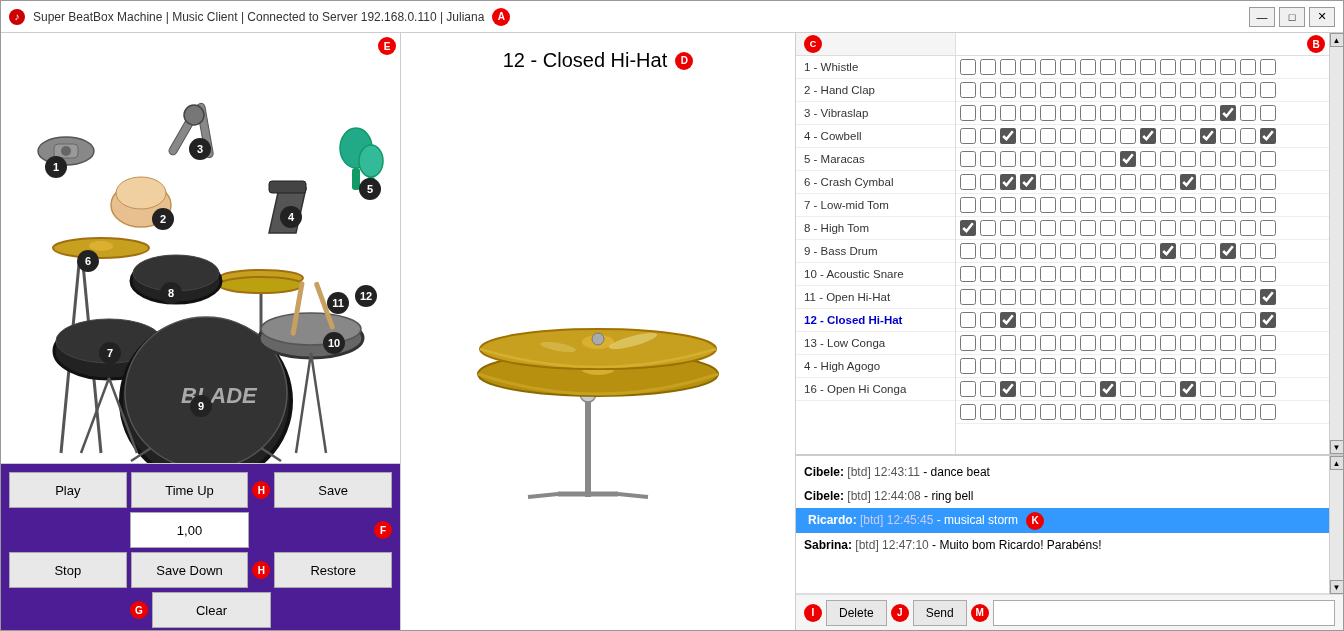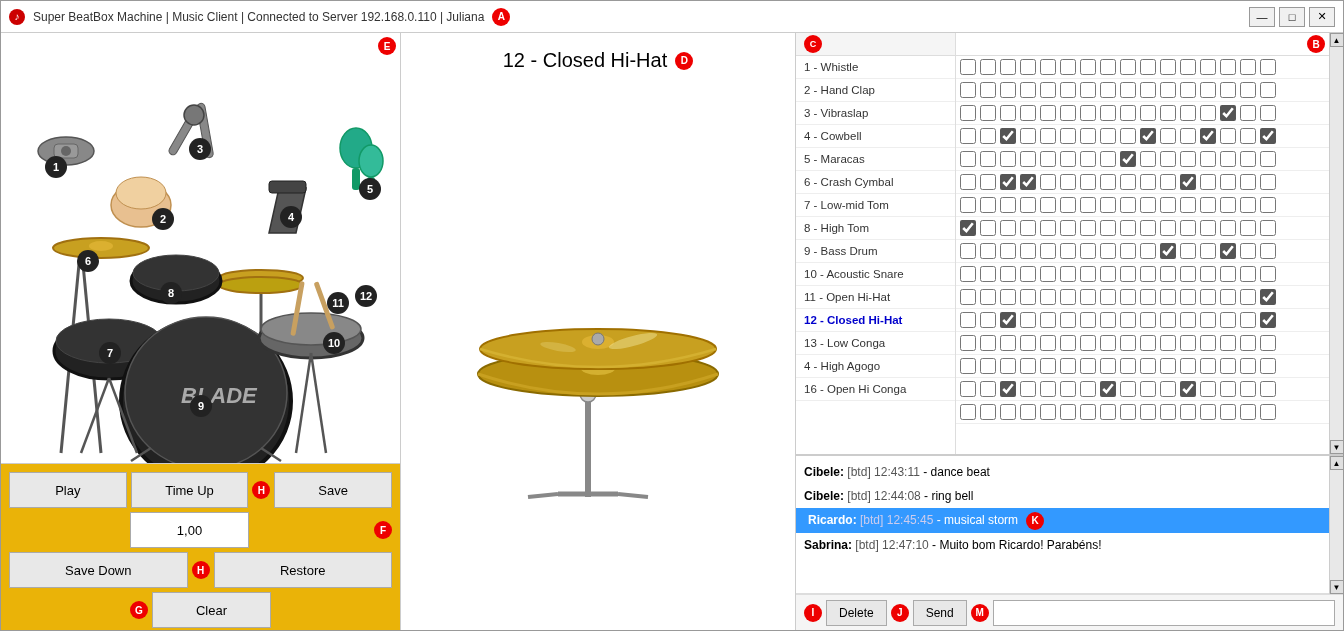--- a/index.html
+++ b/index.html
@@ -96,21 +96,21 @@
       z-index: 10;
     }
     
     .control-area {
       height: 168px;
       border-top: 1px solid #ccc;
       display: flex;
       flex-direction: column;
       padding: 8px;
       gap: 4px;
-      background: #eab308;
+      background: #4c1d95;
     }
     .control-row {
       display: flex;
       gap: 4px;
       align-items: center;
     }
     .ctrl-btn {
       flex: 1;
       height: 36px;
       background: #e8e8e8;
@@ -442,20 +442,21 @@
           <span class="annot" style="position:relative;">H</span>
           <button class="ctrl-btn">Save</button>
         </div>
         <div class="control-row">
           <div style="flex:1;"></div>
           <div class="tempo-display">1,00</div>
           <div style="flex:1;"></div>
           <span class="annot" style="position:relative;">F</span>
         </div>
         <div class="control-row">
+          <button class="ctrl-btn">Stop</button>
           <button class="ctrl-btn">Save Down</button>
           <span class="annot" style="position:relative;">H</span>
           <button class="ctrl-btn">Restore</button>
         </div>
         <div class="control-row">
           <div style="flex:1;"></div>
           <span class="annot" style="position:relative;">G</span>
           <button class="ctrl-btn" style="max-width:130px;">Clear</button>
           <div style="flex:1;"></div>
         </div>

